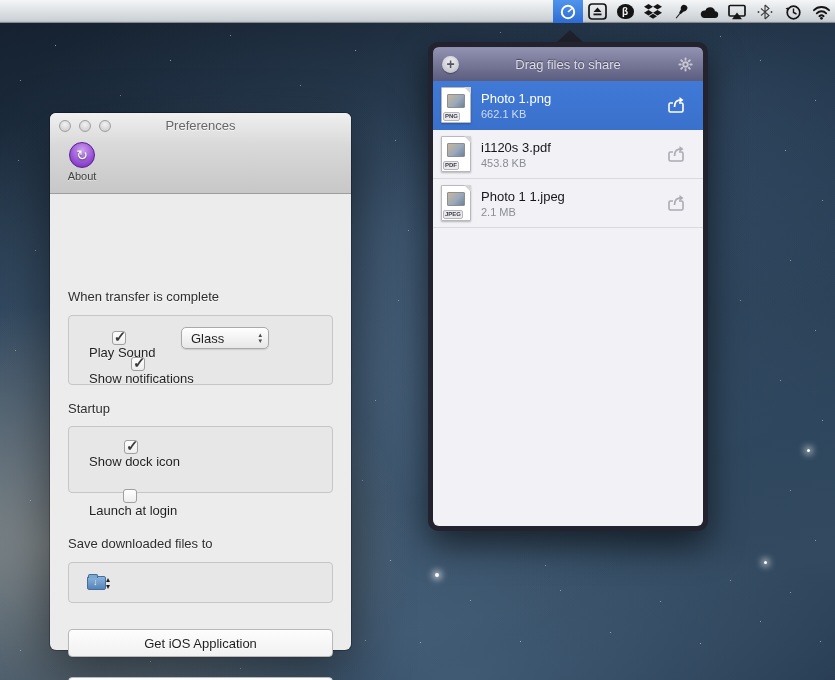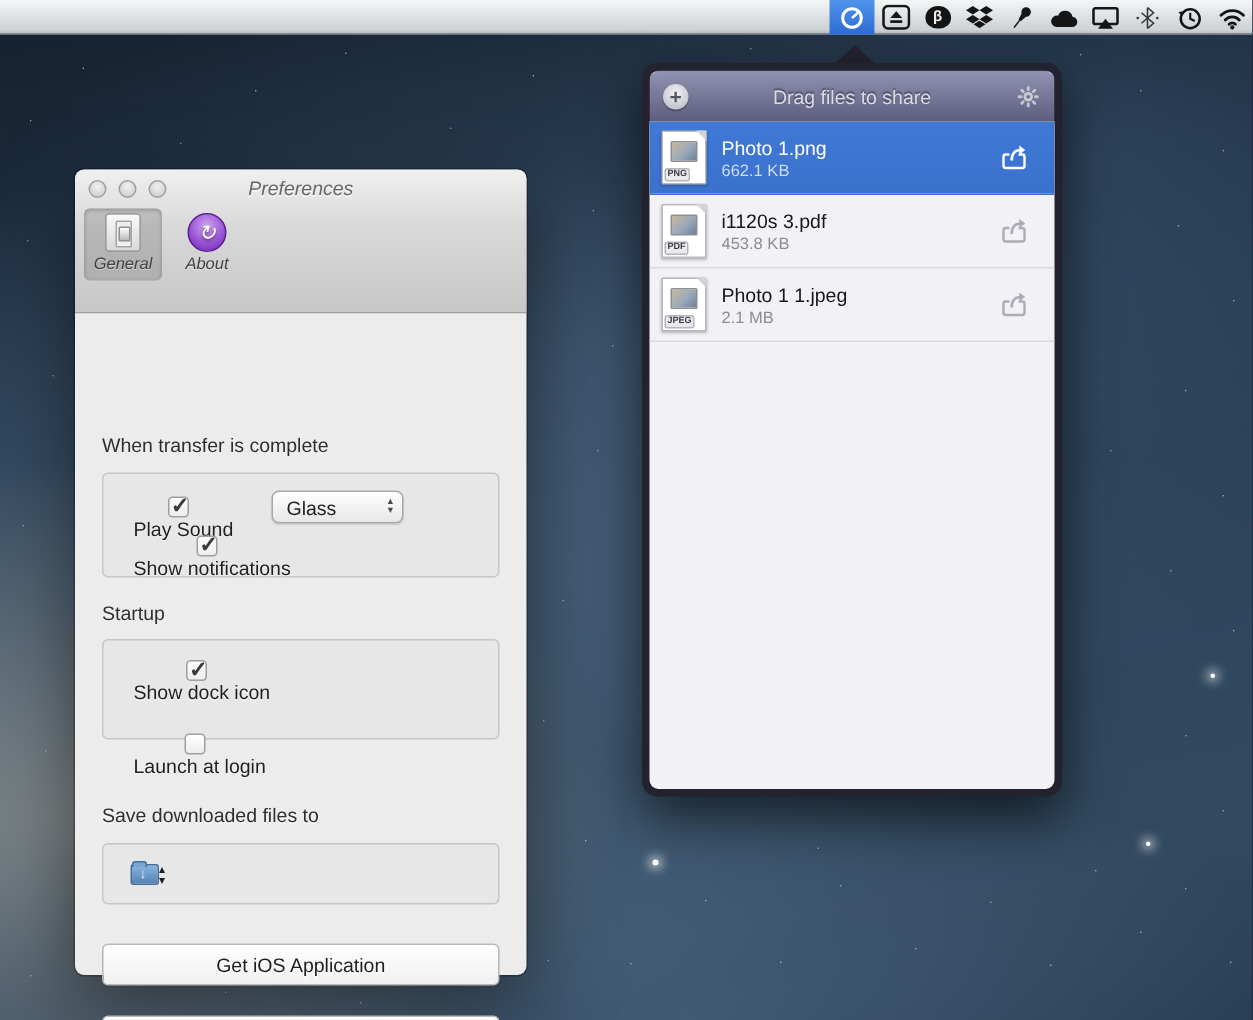--- a/index.html
+++ b/index.html
@@ -48,23 +48,23 @@
   .mb-cell { width:28px; display:flex; align-items:center; justify-content:center; }
   .mb-cell.active { width:30px; background:linear-gradient(#4f94ec,#2f6cd4); }
   .mb-cell svg { display:block; }
   .beta-glyph { width:17px; height:15px; background:#141414; border-radius:50% 50% 46% 46%;
     color:#f2f2f2; font-size:10px; line-height:15px; text-align:center; font-weight:bold; }
 
   
   .prefs-window { position:absolute; left:50px; top:113px; width:301px; height:537px;
     background:#ececec; border-radius:6px;
     box-shadow:0 22px 55px rgba(0,0,0,.55), 0 0 0 1px rgba(0,0,0,.25); }
-  .window-chrome { position:relative; height:96px; border-radius:6px 6px 0 0;
+  .window-chrome { position:relative; height:81px; border-radius:6px 6px 0 0;
     background:linear-gradient(#f0f0f0, #d9d9d9 40%, #c7c7c7);
-    border-bottom:1px solid #9d9d9d;font-style:italic; }
+    border-bottom:1px solid #9d9d9d; }
   .traffic-lights { position:absolute; left:9px; top:7px; display:flex; gap:8px; }
   .tl { width:12px; height:12px; border-radius:50%;
     background:radial-gradient(circle at 50% 35%, #f2f2f2, #c7c7c7);
     border:1px solid #9f9f9f; }
   .window-title { position:absolute; top:5px; left:0; right:0; text-align:center;
     font-size:13px; color:#676767; text-shadow:0 1px 0 rgba(255,255,255,.7); }
   .toolbar { position:absolute; left:6px; top:26px; display:flex; gap:4px; }
   .tb-item { width:52px; height:48px; display:flex; flex-direction:column; align-items:center;
     justify-content:flex-start; padding-top:3px; border-radius:4px; }
   .tb-item.selected { background:rgba(0,0,0,.15); box-shadow:inset 0 1px 3px rgba(0,0,0,.25); }
@@ -241,24 +241,20 @@
 
 <div class="prefs-window">
   <div class="window-chrome">
     <div class="traffic-lights">
       <div class="tl"></div>
       <div class="tl"></div>
       <div class="tl"></div>
     </div>
     <div class="window-title">Preferences</div>
     <div class="toolbar">
-      <div class="tb-item selected">
-        <div class="icon-general"></div>
-        <div class="tb-label">General</div>
-      </div>
       <div class="tb-item">
         <div class="icon-about">↻</div>
         <div class="tb-label">About</div>
       </div>
     </div>
   </div>
 
   <div class="prefs-content">
 
     <div class="section-heading" style="top:98px;">When transfer is complete</div>

